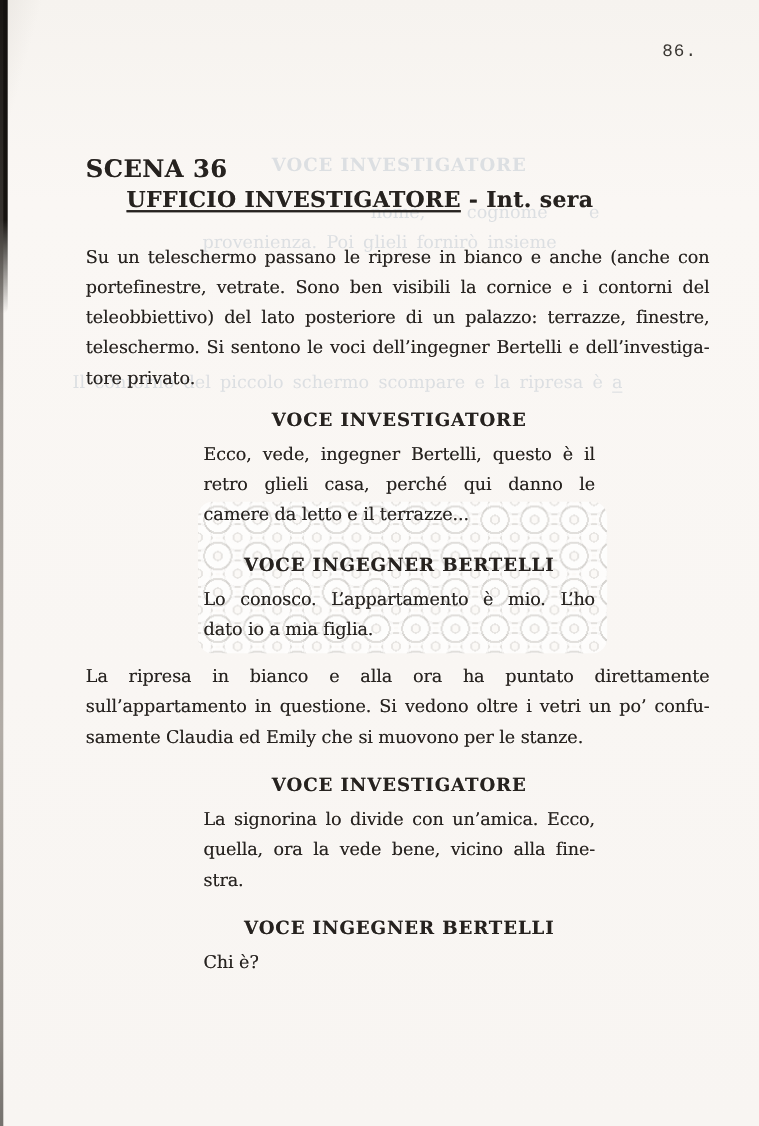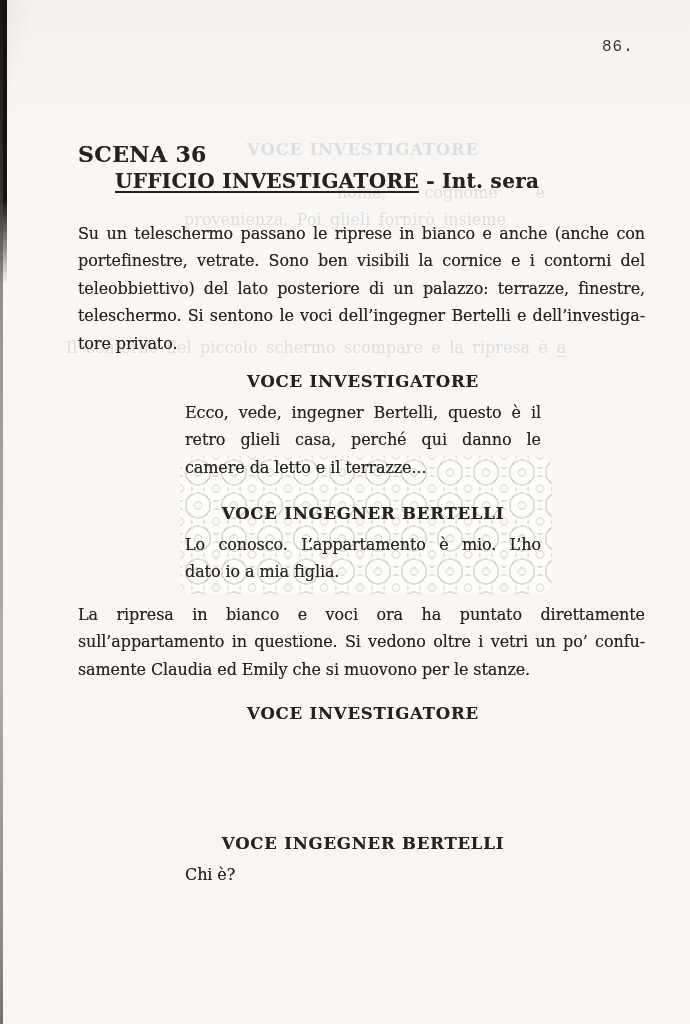--- a/index.html
+++ b/index.html
@@ -93,25 +93,30 @@
     <div class="jline final">camere da letto e il terrazze...</div>
   </div>
 
   <div class="txt cue z1" style="top:503px">VOCE INGEGNER BERTELLI</div>
   <div class="txt col-dlg z1" style="top:531px">
     <div class="jline">Lo conosco. L’appartamento è mio. L’ho</div>
     <div class="jline final">dato io a mia figlia.</div>
   </div>
 
   <div class="txt col-action z1" style="top:601px">
-    <div class="jline">La ripresa in bianco e voci ora ha puntato direttamente</div>
+    <div class="jline">La ripresa in bianco e alla ora ha puntato direttamente</div>
     <div class="jline">sull’appartamento in questione. Si vedono oltre i vetri un po’ confu-</div>
     <div class="jline final">samente Claudia ed Emily che si muovono per le stanze.</div>
   </div>
 
   <div class="txt cue z1" style="top:703px">VOCE INVESTIGATORE</div>
+  <div class="txt col-dlg z1" style="top:731px">
+    <div class="jline">La signorina lo divide con un’amica. Ecco,</div>
+    <div class="jline">quella, ora la vede bene, vicino alla fine-</div>
+    <div class="jline final">stra.</div>
+  </div>
 
   <div class="txt cue z1" style="top:833px">VOCE INGEGNER BERTELLI</div>
   <div class="txt col-dlg z1" style="top:861px">
     <div class="jline final">Chi è?</div>
   </div>
 
 </div>
 
 </body></html>

